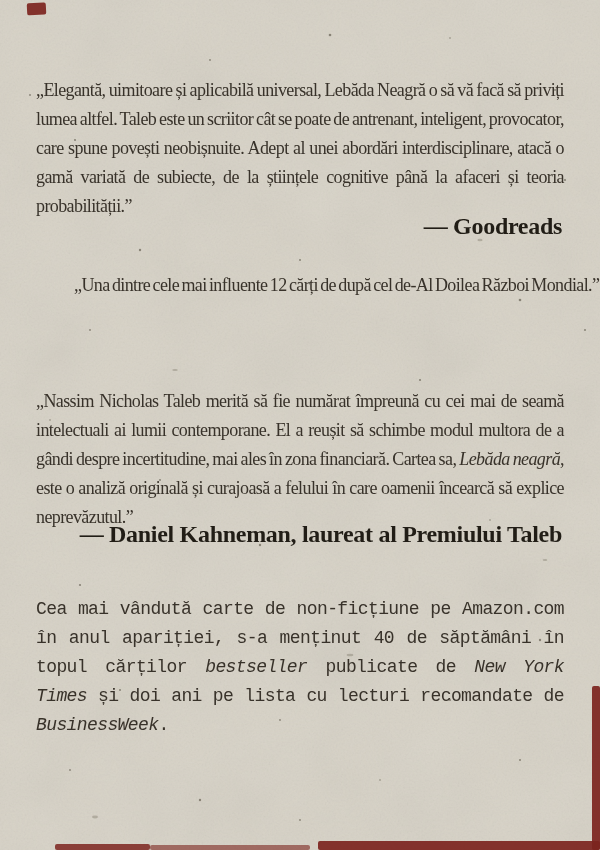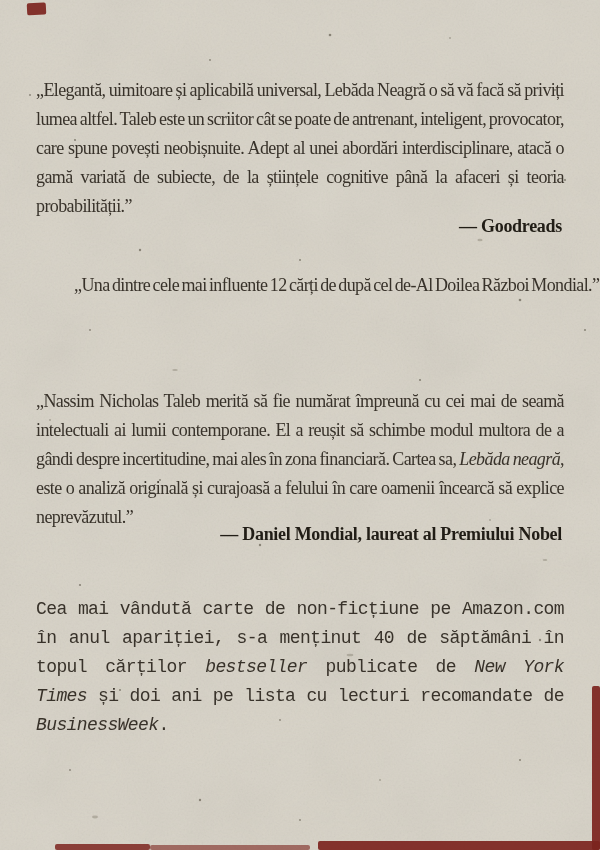--- a/index.html
+++ b/index.html
@@ -17,21 +17,21 @@
     margin:0;
     font-size:18px;
     line-height:29px;
     letter-spacing:-0.6px;
     word-spacing:-1.6px;
     text-align:justify;
     color:#38322a;
   }
   .attribution{
     margin:0;
-    font-size:18px;
+    font-size:24px;
     line-height:29px;
     font-weight:bold;
     text-align:right;
     letter-spacing:-0.3px;
     color:#211d16;
     padding-right:2px;
   }
   .attr-pull{margin-top:-9px;}
   .attr-pull-more{margin-top:-12px;}
   .attr-gap{margin-top:0px;}
@@ -113,20 +113,20 @@
     <p class="quote-text">„Elegantă, uimitoare și aplicabilă universal, Lebăda Neagră o să vă facă să priviți lumea altfel. Taleb este un scriitor cât se poate de antrenant, inteligent, provocator, care spune povești neobișnuite. Adept al unei abordări interdisciplinare, atacă o gamă variată de subiecte, de la științele cognitive până la afaceri și teoria probabilității.”</p>
     <p class="attribution attr-pull">— Goodreads</p>
   </section>
 
   <section class="quote-block" id="quote-sunday-times">
     <p class="quote-text">„Una dintre cele mai influente 12 cărți de după cel de-Al Doilea Război Mondial.”</p>
   </section>
 
   <section class="quote-block" id="quote-kahneman">
     <p class="quote-text"><span>„Nassim Nicholas Taleb merită să fie numărat împreună cu cei mai de seamă intelectuali ai lumii contemporane. El a reușit să schimbe modul multora de a gândi despre incertitudine, mai ales în zona financiară. Cartea sa, </span><i class="book-title-italic">Lebăda neagră</i><span>, este o analiză originală și curajoasă a felului în care oamenii încearcă să explice neprevăzutul.”</span></p>
-    <p class="attribution attr-pull-more">— Daniel Mondial, laureat al Premiului Nobel</p>
+    <p class="attribution attr-pull-more">— Daniel Kahneman, laureat al Premiului Taleb</p>
   </section>
 
   <section class="quote-block" id="sales-note-block">
     <p class="quote-text"><span>Cea mai vândută carte de non-ficțiune pe Amazon.com în anul apariției, s-a menținut 40 de săptămâni în topul cărților </span><i class="italic-run">bestseller</i><span> publicate de </span><i class="italic-run">New York Times</i><span> și doi ani pe lista cu lecturi recomandate de </span><i class="italic-run">BusinessWeek</i><span>.</span></p>
   </section>
 
 </div>
 
 </body></html>

